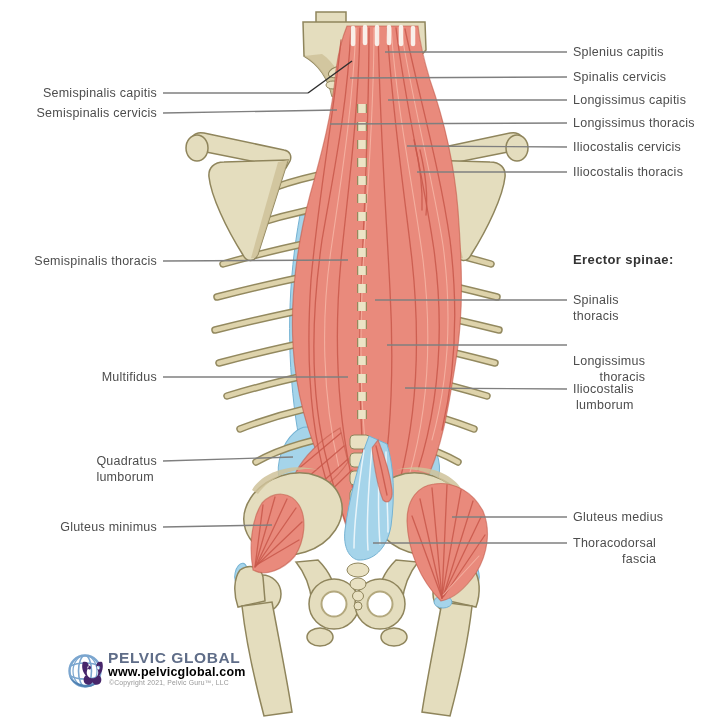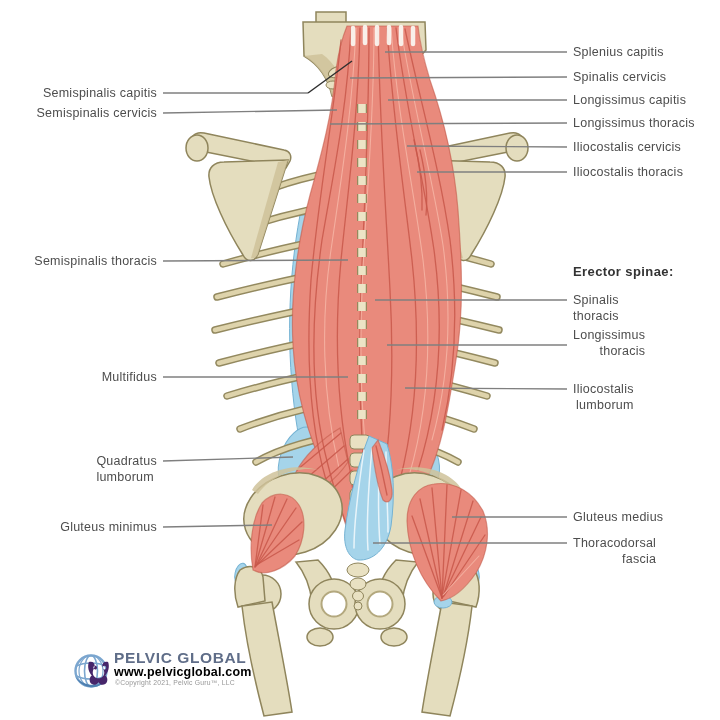--- a/index.html
+++ b/index.html
@@ -23,21 +23,21 @@
   
   .lbl{position:absolute;font-size:12.5px;line-height:16px;color:#4d4d4d;
        letter-spacing:.25px;white-space:pre-line;}
   .lbl.one{transform:translateY(-50%);}
   .lbl.two{transform:translateY(-8px);}
   .lbl.right{left:573px;text-align:right;}
   .lbl.left{right:563px;}
   .groupHeader{position:absolute;left:573px;transform:translateY(-50%);
        font-size:13px;font-weight:bold;color:#333333;letter-spacing:.4px;}
   
-  #logo{position:absolute;left:72px;top:648px;width:220px;height:46px;}
+  #logo{position:absolute;left:66px;top:648px;width:220px;height:46px;}
   #logo .ico{position:absolute;}
   #logo .brand{position:absolute;left:42px;top:1px;font-size:15.5px;font-weight:bold;
        color:#5f6d88;letter-spacing:.6px;white-space:nowrap;}
   #logo .site{position:absolute;left:42px;top:17px;font-size:12.5px;font-weight:bold;
        color:#000000;letter-spacing:.2px;white-space:nowrap;}
   #logo .copy{position:absolute;left:43px;top:31px;font-size:6.8px;color:#979797;
        letter-spacing:.2px;white-space:nowrap;}
 </style>
 </head>
 <body>
@@ -242,24 +242,24 @@
   <div class="lbl left two" style="top:461px">Quadratus
 lumborum</div>
   <div class="lbl left one" style="top:527px">Gluteus minimus</div>
 
   <div class="lbl right one" style="top:52px">Splenius capitis</div>
   <div class="lbl right one" style="top:77px">Spinalis cervicis</div>
   <div class="lbl right one" style="top:100px">Longissimus capitis</div>
   <div class="lbl right one" style="top:123px">Longissimus thoracis</div>
   <div class="lbl right one" style="top:147px">Iliocostalis cervicis</div>
   <div class="lbl right one" style="top:172px">Iliocostalis thoracis</div>
-  <div class="groupHeader" style="top:271px">Erector spinae:</div>
+  <div class="groupHeader" style="top:259px">Erector spinae:</div>
   <div class="lbl right two" style="top:300px">Spinalis
 thoracis</div>
-  <div class="lbl right two" style="top:335px">Longissimus
+  <div class="lbl right two" style="top:361px">Longissimus
 thoracis</div>
   <div class="lbl right two" style="top:389px">Iliocostalis
 lumborum</div>
   <div class="lbl right one" style="top:517px">Gluteus medius</div>
   <div class="lbl right two" style="top:543px">Thoracodorsal
 fascia</div>
 
   <div id="logo">
     <svg class="ico" style="left:0;top:4px" width="38" height="38" viewBox="0 0 38 38">
       <circle cx="19" cy="19" r="15.5" fill="#ffffff" stroke="#7ba6cf" stroke-width="2.4"></circle>

